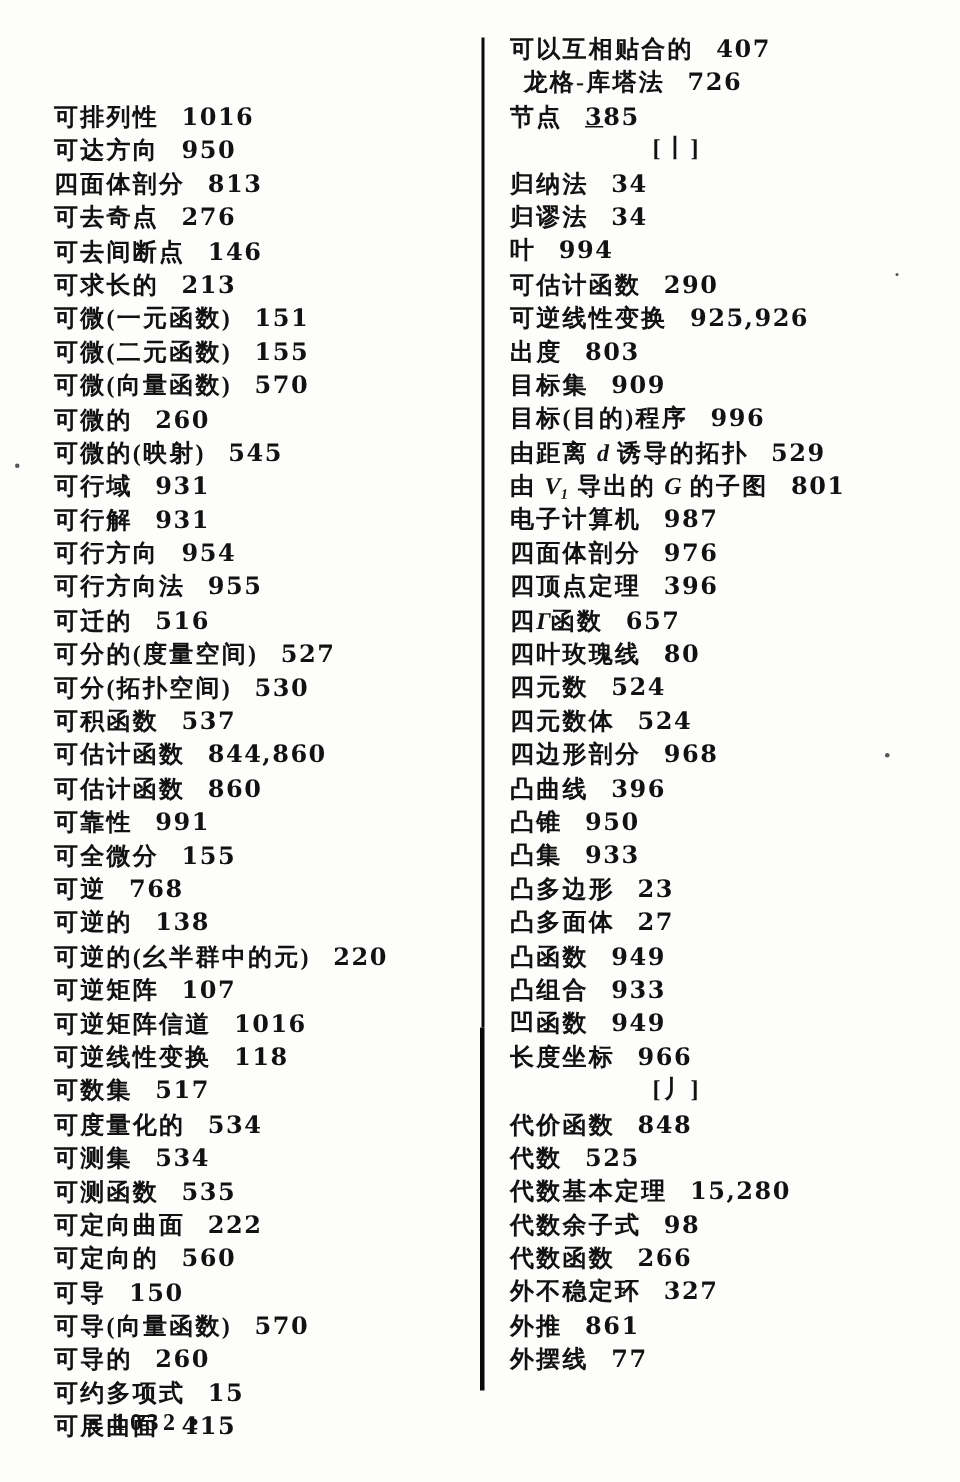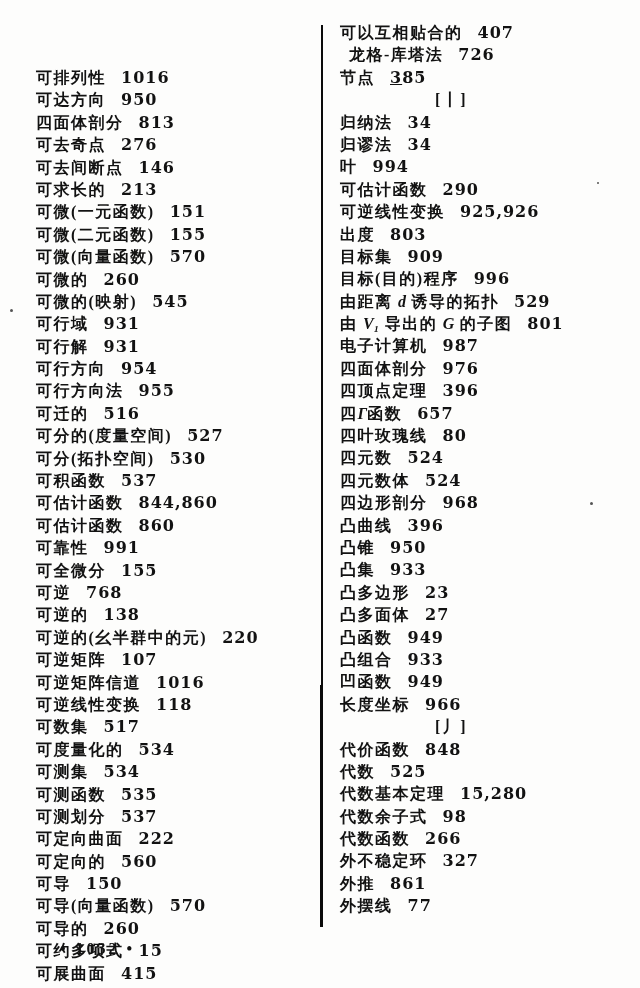--- a/index.html
+++ b/index.html
@@ -64,21 +64,20 @@
     <div class="row"><span class="term">可逆</span><span class="pages">768</span></div>
     <div class="row"><span class="term">可逆的</span><span class="pages">138</span></div>
     <div class="row"><span class="term">可逆的(幺半群中的元)</span><span class="pages">220</span></div>
     <div class="row"><span class="term">可逆矩阵</span><span class="pages">107</span></div>
     <div class="row"><span class="term">可逆矩阵信道</span><span class="pages">1016</span></div>
     <div class="row"><span class="term">可逆线性变换</span><span class="pages">118</span></div>
     <div class="row"><span class="term">可数集</span><span class="pages">517</span></div>
     <div class="row"><span class="term">可度量化的</span><span class="pages">534</span></div>
     <div class="row"><span class="term">可测集</span><span class="pages">534</span></div>
     <div class="row"><span class="term">可测函数</span><span class="pages">535</span></div>
-    <div class="row"><span class="term">可测划分</span><span class="pages">537</span></div>
     <div class="row"><span class="term">可定向曲面</span><span class="pages">222</span></div>
     <div class="row"><span class="term">可定向的</span><span class="pages">560</span></div>
     <div class="row"><span class="term">可导</span><span class="pages">150</span></div>
     <div class="row"><span class="term">可导(向量函数)</span><span class="pages">570</span></div>
     <div class="row"><span class="term">可导的</span><span class="pages">260</span></div>
     <div class="row"><span class="term">可约多项式</span><span class="pages">15</span></div>
     <div class="row"><span class="term">可展曲面</span><span class="pages">415</span></div>
   </div>
 
 <div class="divider-seg" id="divider-top"></div>

